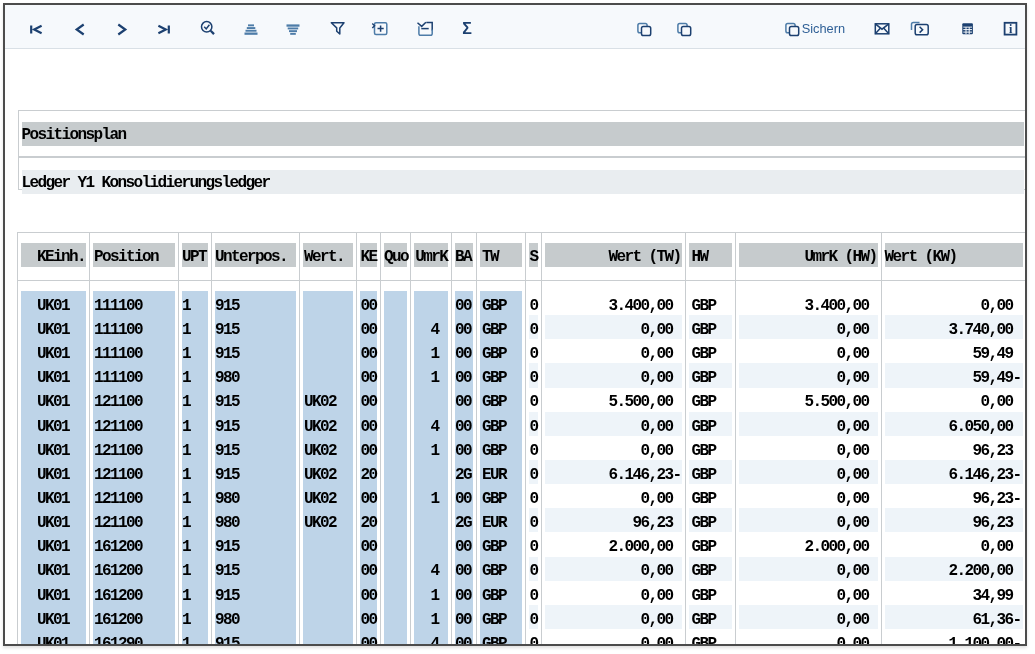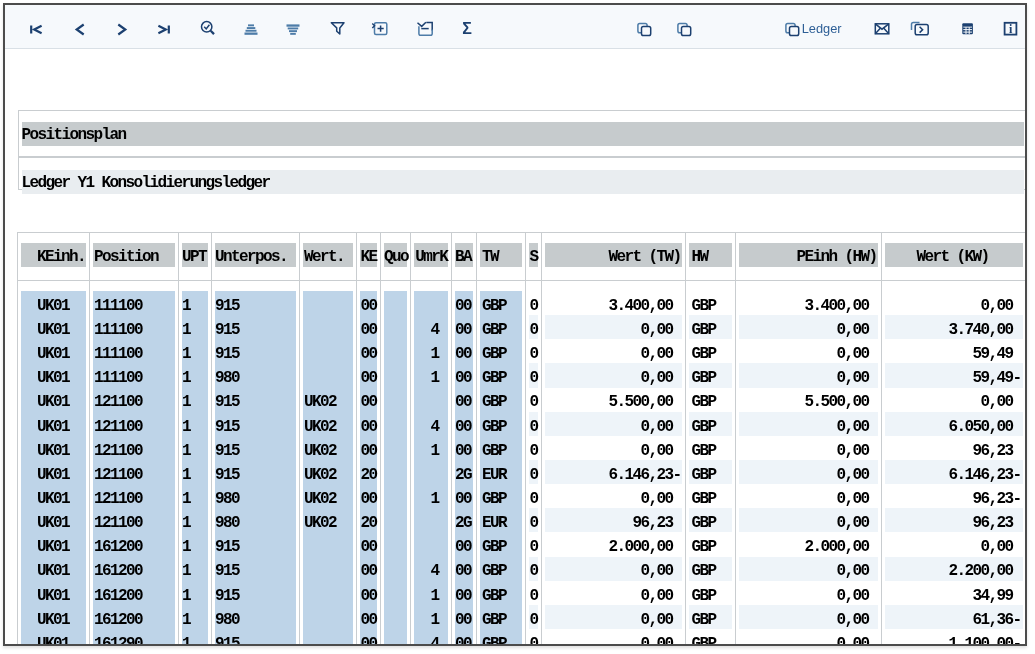--- a/index.html
+++ b/index.html
@@ -100,21 +100,21 @@
           <rect x="3.9" y="12.6" width="9.2" height="9.2" rx="1.8" stroke="#4d7ca8" stroke-width="1.5"></rect>
           <rect x="7.5" y="15.4" width="9.2" height="9.2" rx="1.8" stroke="#1c4070" stroke-width="1.5" fill="#f6f9fc"></rect>
         </g>
       </svg>
   <svg class="ic" style="left:777px" width="24" height="44" viewBox="0 0 24 44">
         <g fill="none">
           <rect x="3.9" y="12.6" width="9.2" height="9.2" rx="1.8" stroke="#4d7ca8" stroke-width="1.5"></rect>
           <rect x="7.5" y="15.4" width="9.2" height="9.2" rx="1.8" stroke="#1c4070" stroke-width="1.5" fill="#f6f9fc"></rect>
         </g>
       </svg>
-  <span class="tbtxt" style="left:796.7px">Ledger</span>
+  <span class="tbtxt" style="left:796.7px">Sichern</span>
   <svg class="ic" style="left:864.5px" width="24" height="44" viewBox="0 0 24 44">
         <g fill="none" stroke="#1c4070" stroke-width="1.5">
           <rect x="5.3" y="12.8" width="13.5" height="10"></rect>
           <path d="M5.3 12.8 L12 18.2 L18.8 12.8"></path>
           <path d="M5.3 22.8 L10.3 17.3 M18.8 22.8 L13.8 17.3"></path>
         </g>
       </svg>
   <svg class="ic" style="left:902px" width="30" height="44" viewBox="0 0 30 44">
         <g fill="none">
           <path d="M4.5 19 V13.2 A1.8 1.8 0 0 1 6.3 11.4 H12.5" stroke="#4d7ca8" stroke-width="1.5"></path>
@@ -168,22 +168,22 @@
             <td><span class="b" style="padding-left:0.5px">Unterpos.</span></td>
             <td><span class="b" style="padding-left:1.5px">Wert.</span></td>
             <td><span class="b" style="padding-left:1px">KE</span></td>
             <td><span class="b" style="padding-left:0px">Quo</span></td>
             <td><span class="b" style="padding-left:1.3px">UmrK</span></td>
             <td><span class="b" style="padding-left:0px">BA</span></td>
             <td><span class="b" style="padding-left:2px">TW</span></td>
             <td><span class="b" style="padding-left:1px">S</span></td>
             <td style="text-align:right"><span class="b" style="padding-right:1px">Wert (TW)</span></td>
             <td><span class="b" style="padding-left:3px">HW</span></td>
-            <td style="text-align:right"><span class="b" style="padding-right:1px">PEinh (HW)</span></td>
-            <td style="text-align:center"><span class="b" style="padding-right:2.5px">Wert (KW)</span></td>
+            <td style="text-align:right"><span class="b" style="padding-right:1px">UmrK (HW)</span></td>
+            <td style="text-align:left"><span class="b" style="padding-right:2.5px">Wert (KW)</span></td>
           </tr>
 <tr class="gap">
             <td></td>
             <td></td>
             <td></td>
             <td></td>
             <td></td>
             <td></td>
             <td></td>
             <td></td>

